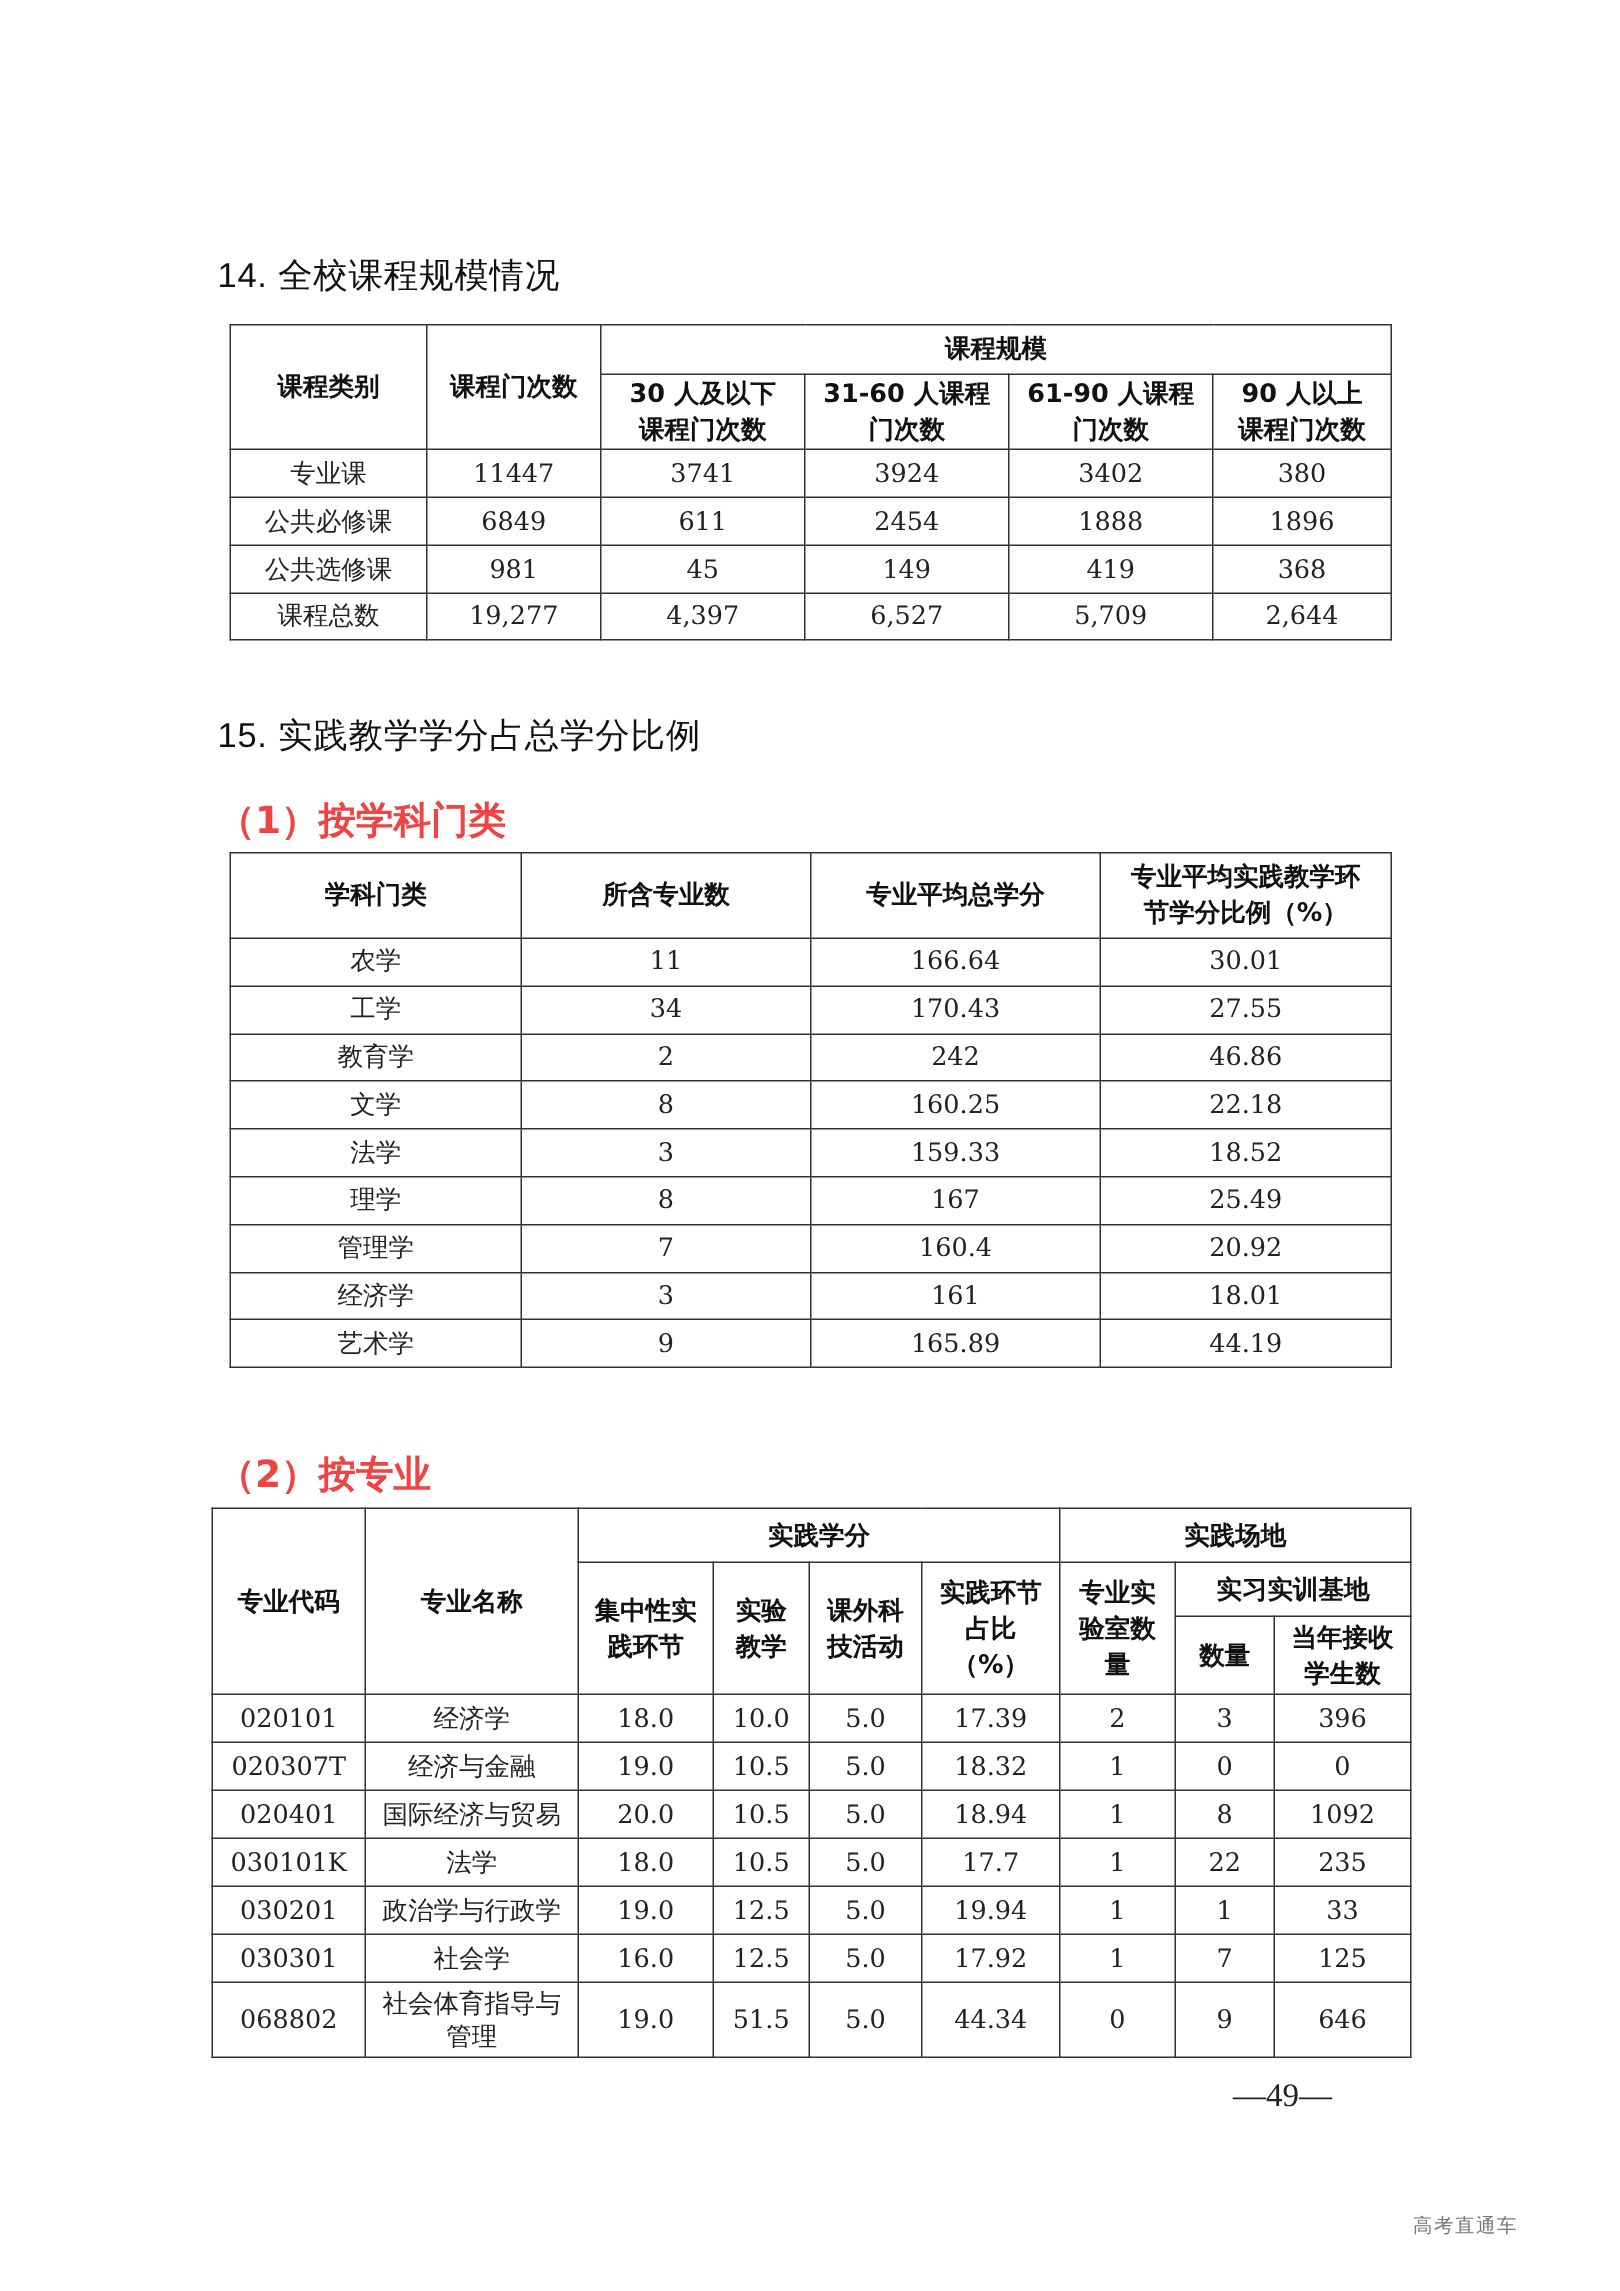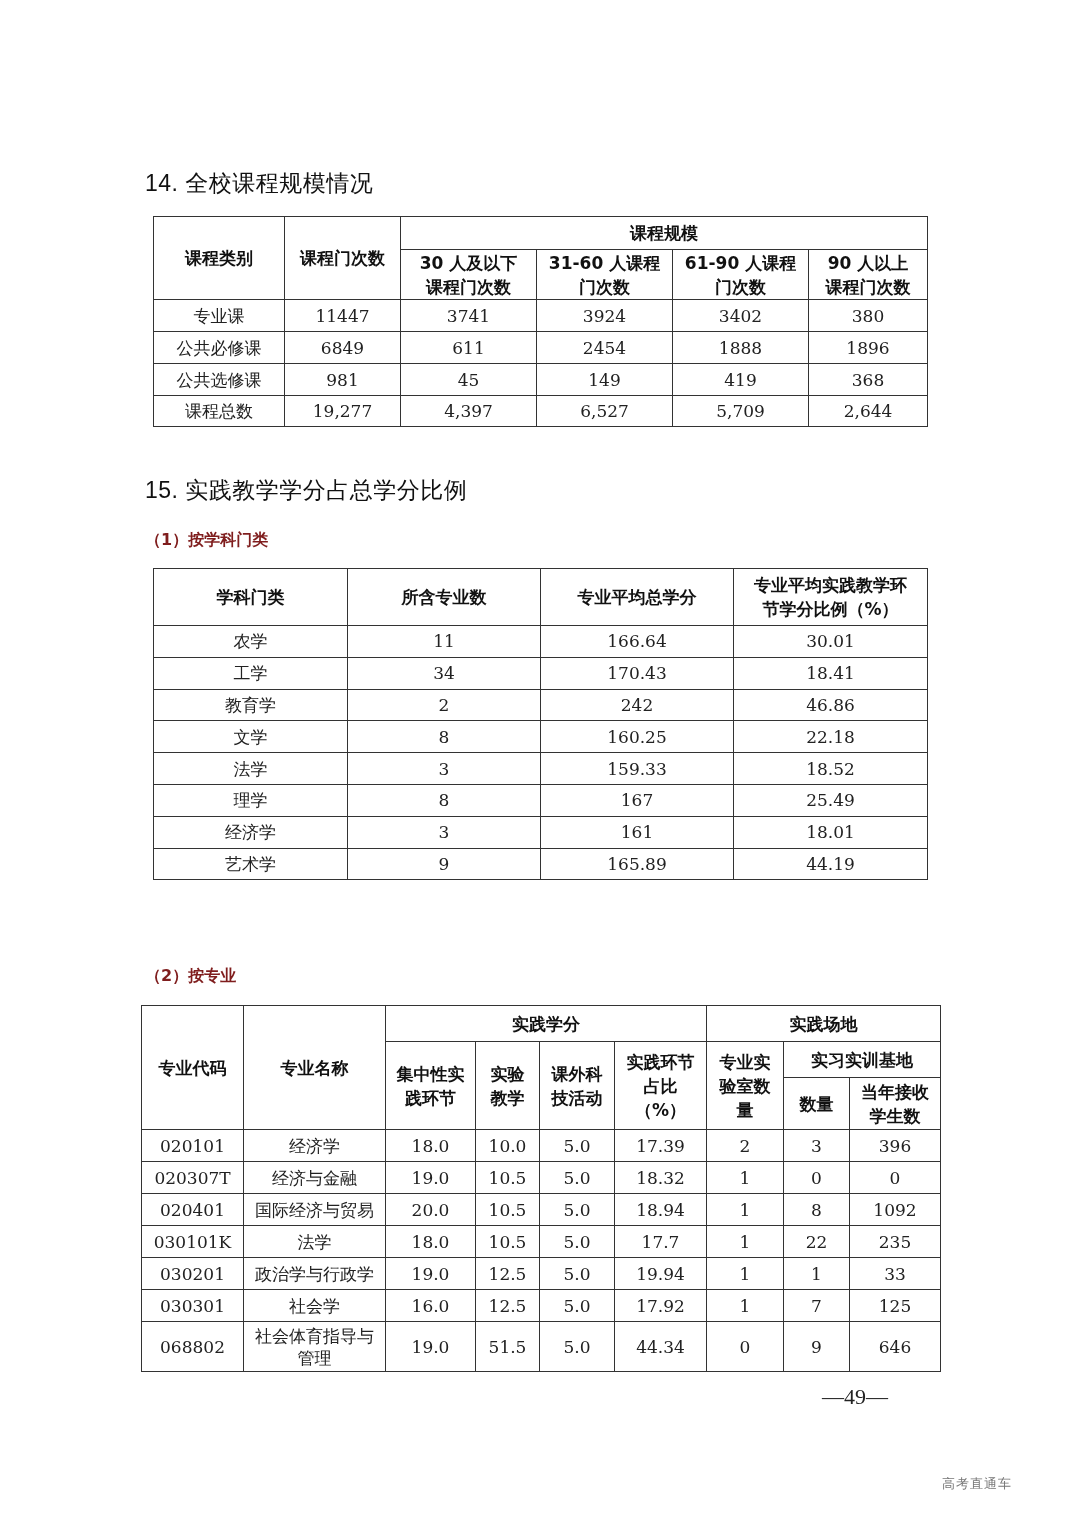--- a/index.html
+++ b/index.html
@@ -6,21 +6,21 @@
   body {
     width: 1080px; height: 1527px; background: #ffffff; position: relative; overflow: hidden;
     color: #1a1a1a;
     font-family: "DejaVu Sans", "Liberation Sans", sans-serif;
   }
   .h-section {
     position: absolute; font-size: 23px; font-weight: normal; letter-spacing: 0.5px;
     font-family: "Liberation Sans", "DejaVu Sans", sans-serif; color: #111; text-align: center;
   }
   .h-sub {
-    position: absolute; font-size: 16px; font-weight: bold; color: #7f1d1d;
+    position: absolute; font-size: 25px; font-weight: bold; color: #ef4444;
     font-family: "DejaVu Sans", "Liberation Sans", sans-serif;
   }
   table.grid {
     position: absolute; border-collapse: collapse; table-layout: fixed;
     border: 1.5px solid #222;
   }
   table.grid th, table.grid td {
     border: 1px solid #333; text-align: center; vertical-align: middle; padding: 0;
     overflow: hidden;
   }
@@ -132,21 +132,21 @@
     <tr style="height:31.8px">
       <td class="zh">农学</td>
       <td>11</td>
       <td>166.64</td>
       <td>30.01</td>
     </tr>
     <tr style="height:31.8px">
       <td class="zh">工学</td>
       <td>34</td>
       <td>170.43</td>
-      <td>18.41</td>
+      <td>27.55</td>
     </tr>
     <tr style="height:31.8px">
       <td class="zh">教育学</td>
       <td>2</td>
       <td>242</td>
       <td>46.86</td>
     </tr>
     <tr style="height:31.8px">
       <td class="zh">文学</td>
       <td>8</td>
@@ -157,20 +157,26 @@
       <td class="zh">法学</td>
       <td>3</td>
       <td>159.33</td>
       <td>18.52</td>
     </tr>
     <tr style="height:31.8px">
       <td class="zh">理学</td>
       <td>8</td>
       <td>167</td>
       <td>25.49</td>
+    </tr>
+    <tr style="height:31.8px">
+      <td class="zh">管理学</td>
+      <td>7</td>
+      <td>160.4</td>
+      <td>20.92</td>
     </tr>
     <tr style="height:31.8px">
       <td class="zh">经济学</td>
       <td>3</td>
       <td>161</td>
       <td>18.01</td>
     </tr>
     <tr style="height:31.8px">
       <td class="zh">艺术学</td>
       <td>9</td>

